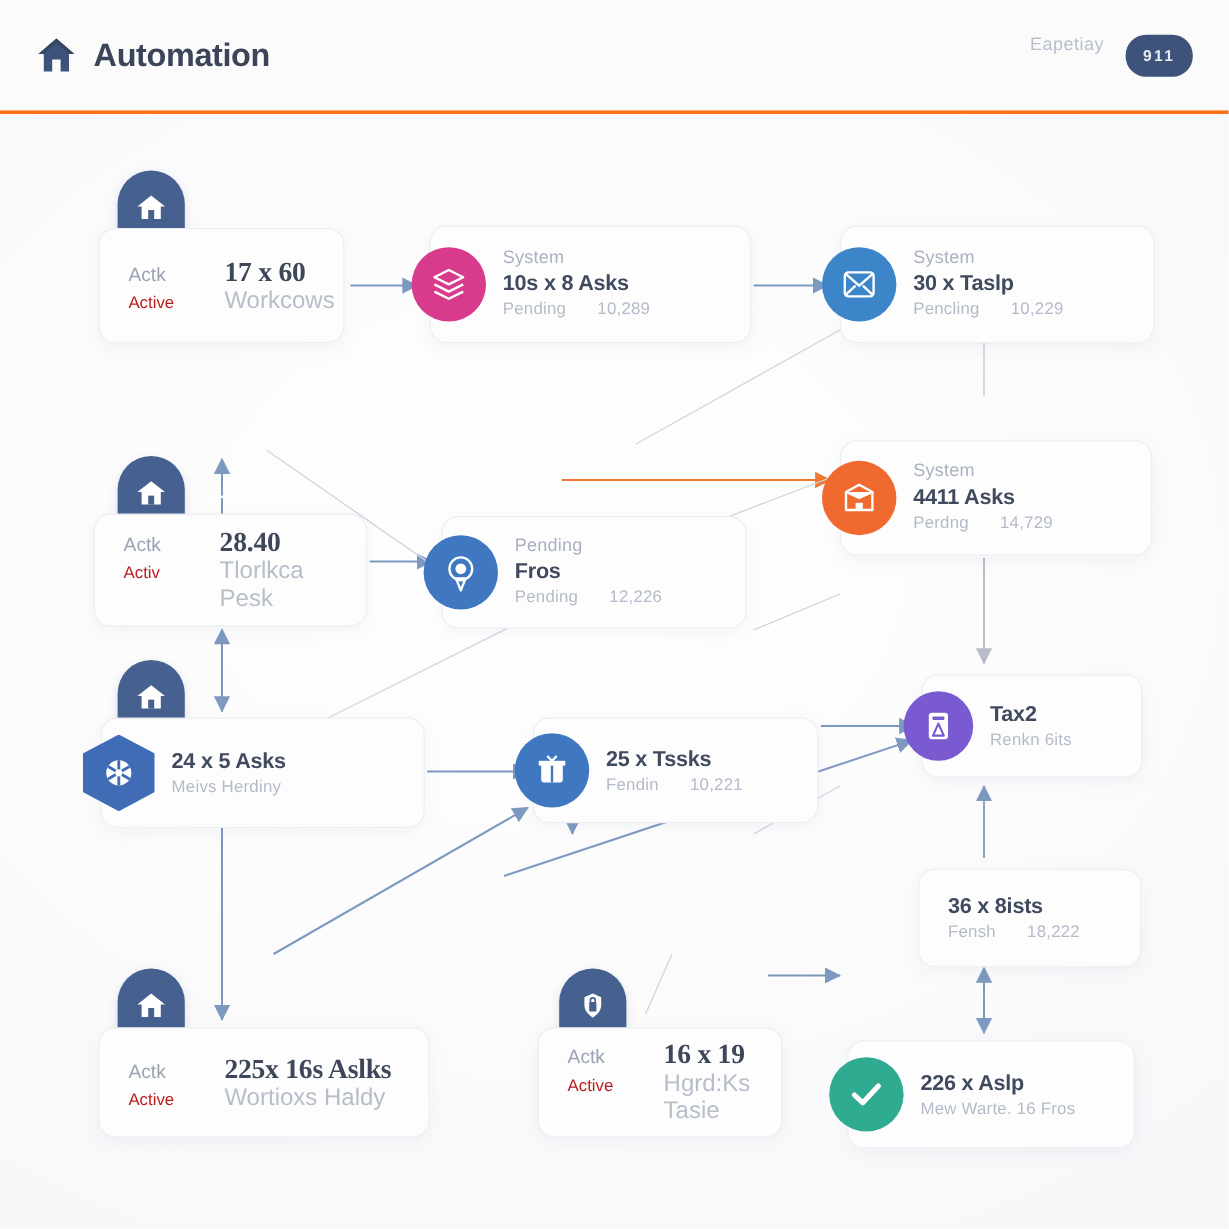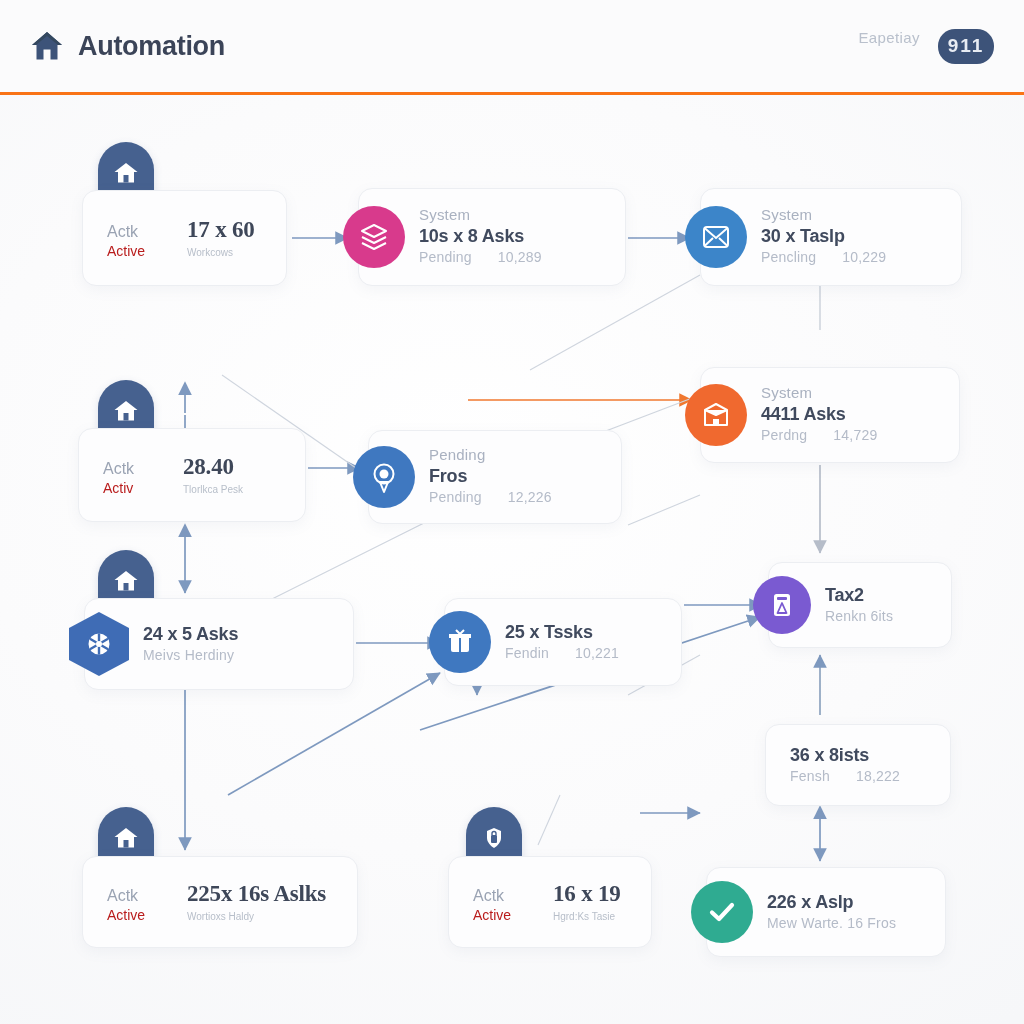--- a/index.html
+++ b/index.html
@@ -56,21 +56,21 @@
   }
   #header-badge {
     background: #3d5379;
     color: #e8ecf3;
     border-radius: 17px;
     min-width: 56px;
     height: 35px;
     display: flex;
     align-items: center;
     justify-content: center;
-    font-size: 19px;
+    font-size: 13px;
     letter-spacing: 2px;
     font-weight: 600;
   }
 
   
   #flow-canvas {
     position: absolute;
     left: 0; top: 95px;
     width: 1024px;
     height: 929px;
@@ -150,21 +150,21 @@
   }
   .kv-value {
     font-size: 23px;
     font-weight: 600;
     color: #3e4759;
     letter-spacing: -0.2px;
     white-space: nowrap;
     font-family: Liberation Serif, serif;
   }
   .kv-sub { font-size: 14px; color: #b91c1c; }
-  .kv-subval { font-size: 10px; color: #b7bec9; text-align: center; }
+  .kv-subval { font-size: 20px; color: #b7bec9; }
 
   
   .arch-badge {
     position: absolute;
     width: 56px; height: 62px;
     background: #46618f;
     border-radius: 28px 28px 6px 6px;
     display: flex;
     align-items: center;
     justify-content: center;

